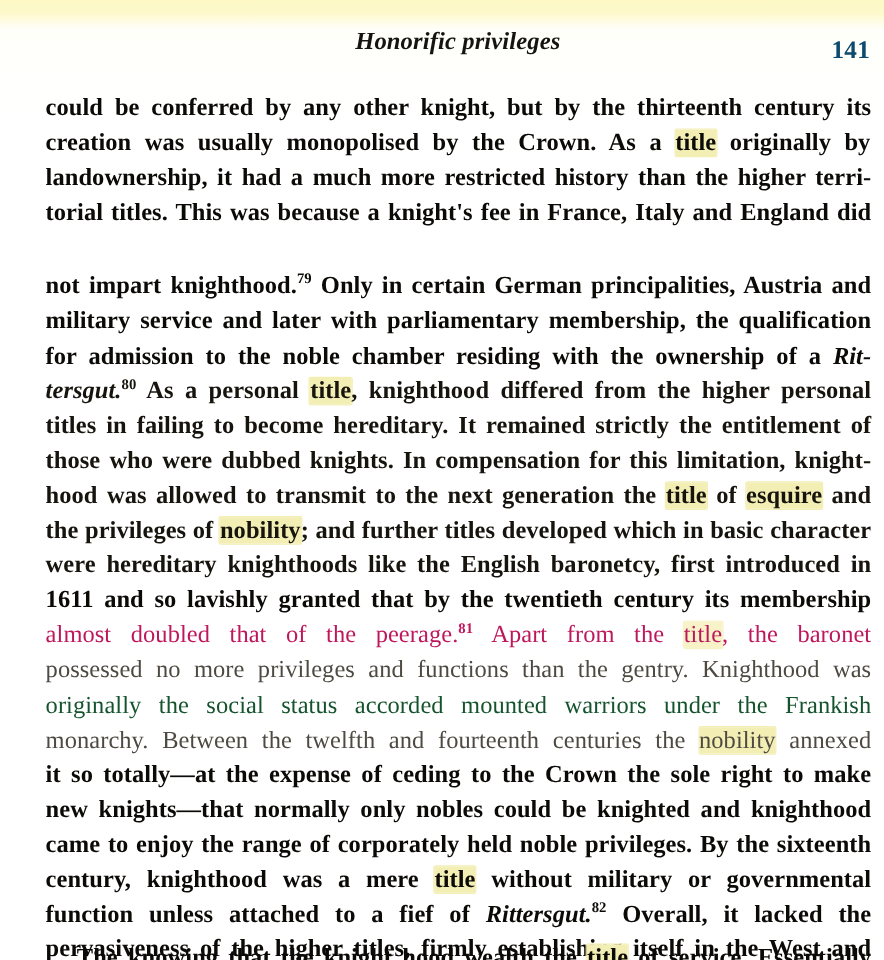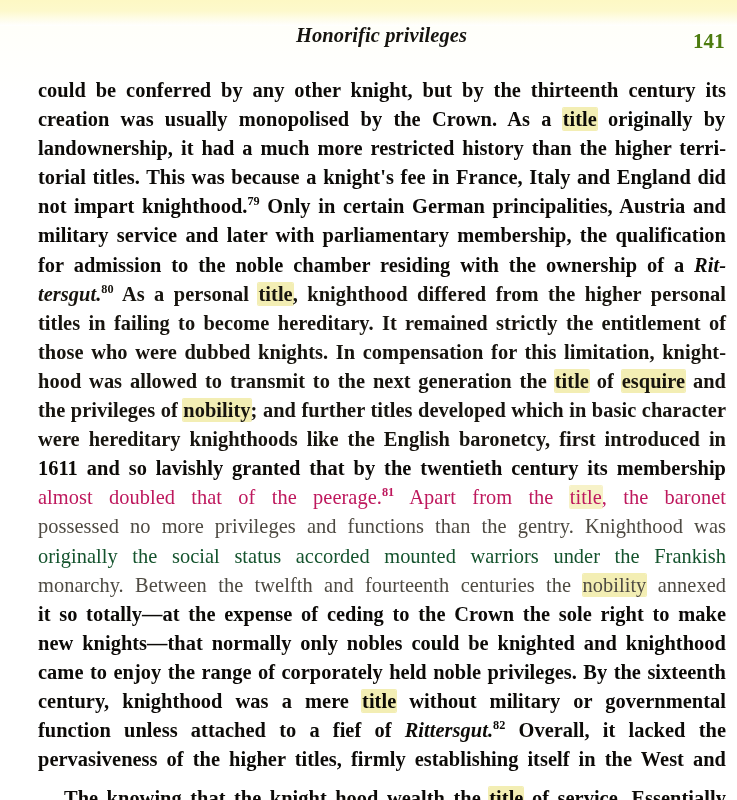--- a/index.html
+++ b/index.html
@@ -67,21 +67,21 @@
     letter-spacing: 0.1px;
     color: #16140f;
     white-space: nowrap;
   }
   .folio {
     position: absolute;
     right: 0;
     bottom: 0;
     font-weight: 700;
     font-size: 21px;
-    color: #4d7c0f;
+    color: #0c4a6e;
     letter-spacing: 0.2px;
   }
 
   
   .textblock {
     position: absolute;
     left: 38px;
     top: 76px;
     width: 688px;
   }
@@ -159,21 +159,21 @@
     <div class="running-head">
       <div class="running-title">Honorific privileges</div>
       <div class="folio">141</div>
     </div>
 
     <div class="textblock" id="textblock">
         <div class="line ink-dark" style="word-spacing: 4.745px;"><span><span class="txt">could be conferred by any other knight, but by the thirteenth century its</span></span></div>
         <div class="line ink-dark" style="word-spacing: 6.098px;"><span><span class="txt">creation was usually monopolised by the Crown. As a </span><span class="hl">title</span><span class="txt"> originally by</span></span></div>
         <div class="line ink-dark" style="word-spacing: 2.786px;"><span><span class="txt">landownership, it had a much more restricted history than the higher terri-</span></span></div>
         <div class="line ink-dark" style="word-spacing: 1.534px;"><span><span class="txt">torial titles. This was because a knight's fee in France, Italy and England did</span></span></div>
-        <div class="line ink-dark" style="word-spacing: 2.484px;"><span><span class="txt">not impart knighthood.</span><sup class="fn">79</sup><span class="txt"> Only in certain German principalities, Austria and</span></span></div>
+        <div class="line ink-dark" style="word-spacing: 2.484px; margin-top: 32px;"><span><span class="txt">not impart knighthood.</span><sup class="fn">79</sup><span class="txt"> Only in certain German principalities, Austria and</span></span></div>
         <div class="line ink-dark" style="word-spacing: 3.104px;"><span><span class="txt">military service and later with parliamentary membership, the qualification</span></span></div>
         <div class="line ink-dark" style="word-spacing: 4.73px;"><span><span class="txt">for admission to the noble chamber residing with the ownership of a </span><span class="txt it">Rit-</span></span></div>
         <div class="line ink-normal" style="word-spacing: 4.327px;"><span><span class="txt it">tersgut.</span><sup class="fn">80</sup><span class="txt"> As a personal </span><span class="hl">title</span><span class="txt">, knighthood differed from the higher personal</span></span></div>
         <div class="line ink-normal" style="word-spacing: 3.155px;"><span><span class="txt">titles in failing to become hereditary. It remained strictly the entitlement of</span></span></div>
         <div class="line ink-normal" style="word-spacing: 2.445px;"><span><span class="txt">those who were dubbed knights. In compensation for this limitation, knight-</span></span></div>
         <div class="line ink-normal" style="word-spacing: 2.685px;"><span><span class="txt">hood was allowed to transmit to the next generation the </span><span class="hl">title</span><span class="txt"> of </span><span class="hl">esquire</span><span class="txt"> and</span></span></div>
         <div class="line ink-normal" style="word-spacing: 0.374px;"><span><span class="txt">the privileges of </span><span class="hl">nobility</span><span class="txt">; and further titles developed which in basic character</span></span></div>
         <div class="line ink-normal" style="word-spacing: 3.814px;"><span><span class="txt">were hereditary knighthoods like the English baronetcy, first introduced in</span></span></div>
         <div class="line ink-dark" style="word-spacing: 3.77px;"><span><span class="txt">1611 and so lavishly granted that by the twentieth century its membership</span></span></div>
         <div class="line ink-faint" style="word-spacing: 11.135px;"><span><span class="txt">almost doubled that of the peerage.</span><sup class="fn">81</sup><span class="txt"> Apart from the </span><span class="hl-soft">title</span><span class="txt">, the baronet</span></span></div>

